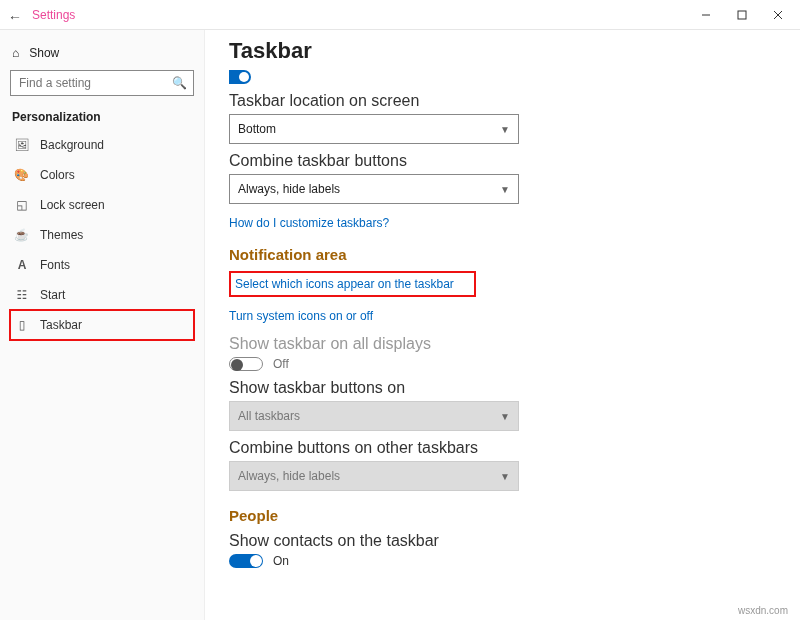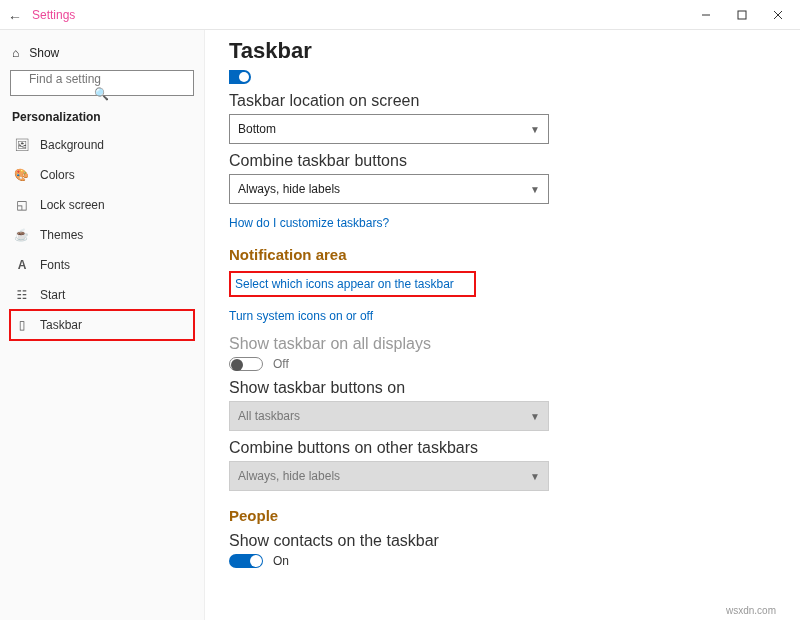--- a/index.html
+++ b/index.html
@@ -30,42 +30,42 @@
   .sidebar {
     width: 205px;
     padding: 10px 10px 10px 10px;
     background: #fafafa;
     border-right: 1px solid #eee;
   }
   .home-row { display:flex; align-items:center; gap:10px; padding:6px 2px 10px 2px; cursor:pointer; }
   .search-box {
     display:flex; align-items:center;
     border:1px solid #888; height:26px; padding:0 6px;
-    background:#fff; justify-content:space-between;flex-direction:column;
+    background:#fff; justify-content:space-between;
   }
   .search-box input {
     border:0; outline:0; width: 150px; font-size:12px; color:#888;
     background:transparent;
   }
   .sidebar-section { font-weight:600; font-size:12px; margin:14px 0 6px 2px; }
   .side-item {
     display:flex; align-items:center; gap:10px; height:30px;
     padding:0 4px; cursor:pointer; color:#333;
   }
   .side-item .icon { width:16px; text-align:center; color:#555; }
   .red-box { outline: 2px solid #e11; outline-offset: -1px; }
   .main {
     flex:1; padding: 8px 24px 10px 24px; overflow:hidden;
   }
   h1 { font-size:22px; font-weight:600; margin:0 0 6px 0; }
   h2 { font-size:15px; font-weight:600; margin: 16px 0 8px 0; color:#a16207; }
   .label { font-size:16px; color:#333; margin: 8px 0 4px 0; }
   .label-disabled { color:#999; }
   .dropdown {
-    width: 320px; height:30px; border:1px solid #888; background:#fff;
+    width: 290px; height:30px; border:1px solid #888; background:#fff;
     display:flex; align-items:center; justify-content:space-between;
     padding:0 8px; font-size:12px; cursor:pointer;
   }
   .dropdown.disabled {
     background:#dcdcdc; color:#777; border-color:#ccc;gap:28px;
   }
   .chev { font-size:10px; color:#666; }
   .link { color:#0067c0; font-size:12px; cursor:pointer; margin: 12px 0; display:block; }
   .toggle-row { display:flex; align-items:center; gap:10px; margin-top:4px; }
   .toggle {
@@ -79,21 +79,21 @@
   }
   .toggle.on .knob { right:1px; background:#fff; }
   .toggle.off .knob { left:1px; background:#555; }
   .toggle-label { font-size:12px; color:#333; }
   .toggle-label.disabled { color:#737373; }
   .trunc-toggle {
     width:22px; height:14px; background:#0067c0; border-radius:0 8px 8px 0;
     position:relative; margin-bottom:4px;
   }
   .trunc-toggle .knob { width:10px; height:10px; border-radius:50%; background:#fff; position:absolute; right:2px; top:2px; }
-  .watermark { position:absolute; bottom:4px; right:24px; font-size:10px; color:#999; }
+  .watermark { position:absolute; bottom:4px; right:12px; font-size:10px; color:#999; }
   .notif-link-box {
     display:inline-block; padding: 4px 20px 4px 4px;
     border: 2px solid #e11;
   }
 </style>
 </head>
 <body>
 
 <div class="titlebar">
   <div class="back">←</div>

